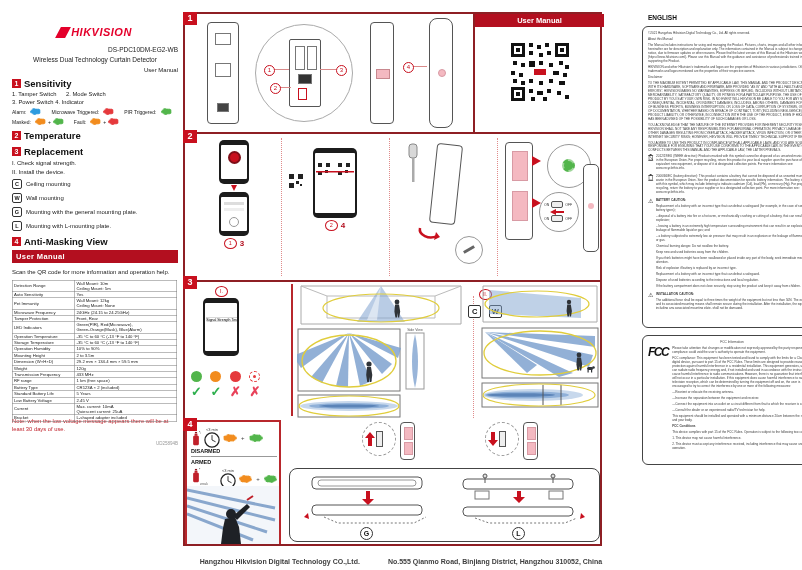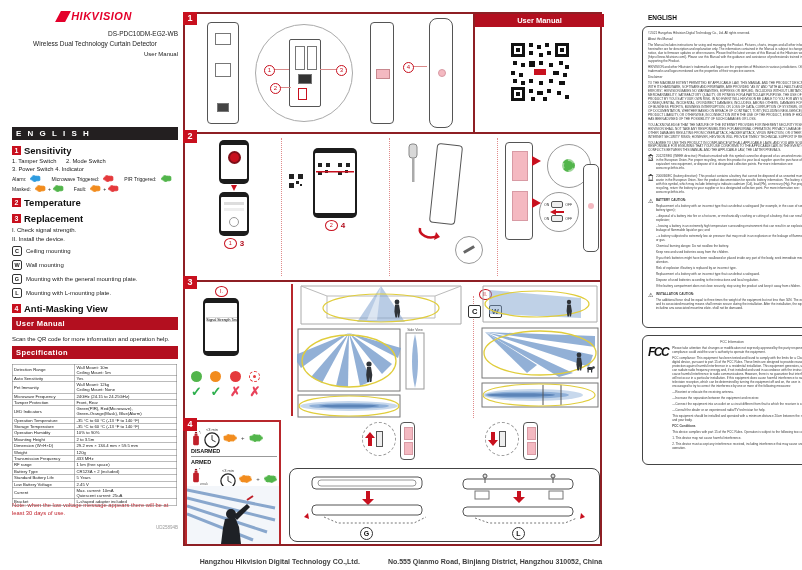--- a/index.html
+++ b/index.html
@@ -1,18 +1,18 @@
 <!DOCTYPE html>
 <html><head>
 <meta charset="utf-8">
 <style>
   html,body{margin:0;padding:0;background:#e8e8e8;}
   .page{position:relative;width:802px;height:570px;background:#fff;font-family:"Liberation Sans",sans-serif;overflow:hidden;border-bottom:1px solid #d9d9d9;}
   
-  .col-left{position:absolute;left:12px;top:4px;width:166px;}
+  .col-left{position:absolute;left:12px;top:20px;width:166px;}
   .logo-row{display:flex;justify-content:center;align-items:center;gap:3px;margin-top:6px;}
   .logo-slash{width:7px;height:11px;background:#e4002b;transform:skewX(-28deg);}
   .logo-slash.s2{width:4px;margin-left:-4px;}
   .logo-text{color:#e4002b;font-weight:bold;font-style:italic;font-size:11px;letter-spacing:.5px;}
   .cover-model{font-size:6.5px;text-align:right;margin-top:8px;color:#222;}
   .cover-name{font-size:6.5px;text-align:center;margin-top:3px;color:#222;}
   .cover-doc{font-size:6px;text-align:right;margin-top:4px;color:#222;}
   .bar-black{background:#231f20;color:#fff;font-weight:bold;font-size:8px;letter-spacing:2px;padding:2px 4px;margin-top:70px;}
   .bar-red{background:#b30f1f;color:#fff;font-weight:bold;font-size:7.5px;padding:2px 4px;margin-top:3px;letter-spacing:.4px;}
   .hrow{display:flex;align-items:center;gap:3px;margin-top:5px;}
@@ -110,21 +110,20 @@
   <div class="col-left">
     <div class="logo-row">
       <span class="logo-slash"></span>
       <span class="logo-slash s2"></span>
       <span class="logo-text">HIKVISION</span>
     </div>
     <div class="cover-model">DS-PDC10DM-EG2-WB</div>
     <div class="cover-name">Wireless Dual Technology Curtain Detector</div>
     <div class="cover-doc">User Manual</div>
 
-    <div class="bar-black">E N G L I S H</div>
 
     <div class="hrow">
       <span class="h-num">1</span>
       <span class="h-title">Sensitivity</span>
     </div>
     <div class="tinyline">1. Tamper Switch      2. Mode Switch</div>
     <div class="tinyline">3. Power Switch 4. Indicator</div>
 
     <div class="legend">
       <span class="lab">Alarm:</span>
@@ -181,21 +180,20 @@
       </div>
       </div>
 
     <div class="hrow">
       <span class="h-num">4</span>
       <span class="h-title">Anti-Masking  View</span>
     </div>
 
     <div class="bar-red">User  Manual</div>
     <div class="qr-hint">Scan the QR code for more information and operation help.</div>
-    <div class="bar-red" style="margin-top:0">Specification</div>
 
     <div class="tablewrap">
       <div class="shrink">
         <table class="spec">
           <tbody>
               <tr>
               <td class="k">Detection Range</td>
               <td>Wall Mount: 10m
 Ceiling Mount: 5m</td>
             </tr>

